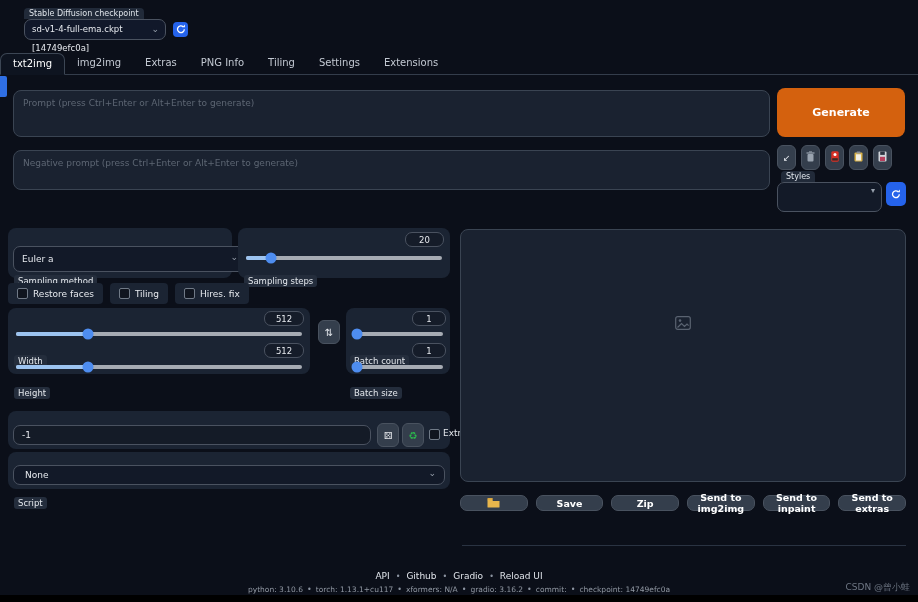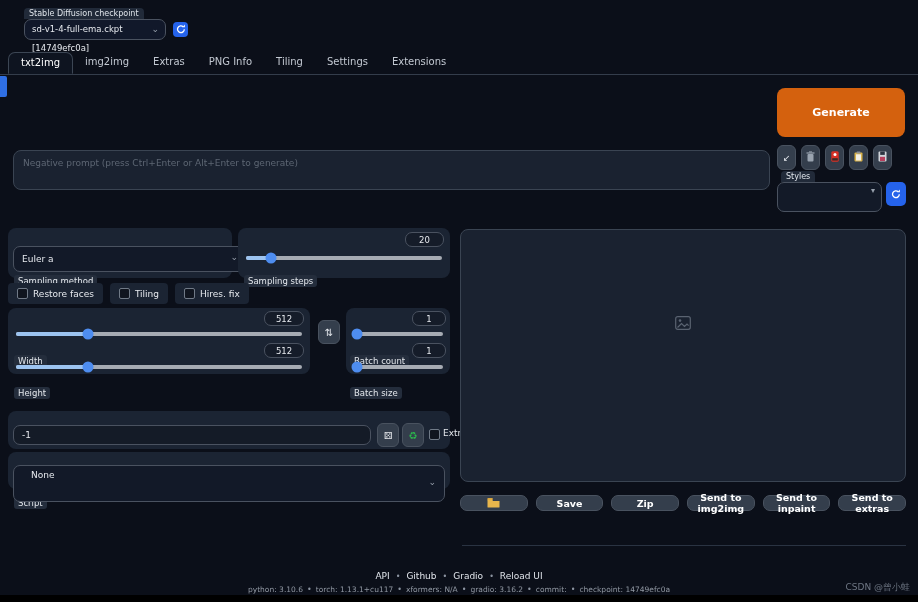--- a/index.html
+++ b/index.html
@@ -13,21 +13,21 @@
   .ckpt-dd { position:absolute; left:24px; top:19px; width:142px; height:21px;
     background:#11182a; border:1px solid #4a5260; border-radius:7px;
     font-size:8.5px; color:#e6e9ee; line-height:19px; padding:0 16px 0 7px; cursor:pointer; }
   .ckpt-dd .chev { position:absolute; right:6px; top:0; color:#97a0ac; font-size:9px; }
   .blue-btn { background:#2563eb; border:none; border-radius:4px; display:flex;
     align-items:center; justify-content:center; cursor:pointer; }
   .ckpt-refresh { position:absolute; left:173px; top:22px; width:15px; height:15px; }
 
   
   .tabs { position:absolute; left:0; top:52px; width:918px; height:23px;
-    border-bottom:1px solid #343d4b; display:flex; align-items:flex-start; padding-left:8px; }
+    border-bottom:1px solid #343d4b; display:flex; align-items:center; padding-left:0; }
   .tab { font-size:10px; color:#c3c9d2; padding:4px 12px 5px; cursor:pointer; white-space:nowrap; }
   .tab.sel { color:#ffffff; background:#0e1420; border:1px solid #3c4654; border-bottom:1px solid #0e1420;
     border-radius:7px 7px 0 0; margin-bottom:-1px; }
   .edge-marker { position:absolute; left:0; top:76px; width:7px; height:21px; background:#2f6fe4;
     border-radius:0 2px 2px 0; }
 
   
   textarea.prompt { position:absolute; left:13px; top:90px; width:757px; height:47px;
     background:#1a2230; border:1px solid #3a4452; border-radius:8px; resize:none;
     font-family:"DejaVu Sans", sans-serif; font-size:9px; color:#e6e9ee; padding:7px 9px; outline:none; }
@@ -122,20 +122,21 @@
     <div class="tab sel" data-name="tab-txt2img">txt2img</div>
     <div class="tab" data-name="tab-img2img">img2img</div>
     <div class="tab" data-name="tab-extras">Extras</div>
     <div class="tab" data-name="tab-png-info">PNG Info</div>
     <div class="tab" data-name="tab-train">Tiling</div>
     <div class="tab" data-name="tab-settings">Settings</div>
     <div class="tab" data-name="tab-extensions">Extensions</div>
   </div>
   <div class="edge-marker" data-name="edge-toolbar-marker"></div>
 
+  <textarea class="prompt" data-name="prompt-input" placeholder="Prompt (press Ctrl+Enter or Alt+Enter to generate)" style=""></textarea>
   <textarea class="prompt negative" data-name="negative-prompt-input" placeholder="Negative prompt (press Ctrl+Enter or Alt+Enter to generate)" style=""></textarea>
 
   <button class="generate-btn" data-name="generate-button">Generate</button>
   <div class="quick-row" data-name="quick-actions-row">
     <div class="quick-btn" data-name="read-generation-params-button">
       <span data-name="arrow-down-left-icon">↙</span>
     </div>
     <div class="quick-btn" data-name="clear-prompt-button">
       <span data-name="trash-icon">
         <svg width="9" height="11" viewBox="0 0 9 11">
@@ -263,21 +264,21 @@
       </div>
       <div class="small-btn" style="left:394px;top:12px;color:#2bb84c" data-name="reuse-seed-button">
         <span data-name="recycle-icon">♻</span>
       </div>
       <span class="cb" style="position:absolute;left:421px;top:18px" data-name="seed-extra-checkbox"></span>
       <span style="position:absolute;left:435px;top:17px;font-size:9px" data-name="seed-extra-label">Extra</span>
     </div>
 
     <div class="panel" style="left:0;top:224px;width:442px;height:37px" data-name="script-panel">
       <span class="chip" style="position:absolute;left:6px;top:1px" data-name="script-label">Script</span>
-      <div class="dd" style="left:5px;top:13px;width:432px;height:37px;line-height:19px;padding-left:17px" data-name="script-dropdown">
+      <div class="dd" style="left:5px;top:13px;width:432px;height:20px;line-height:19px;padding-left:11px" data-name="script-dropdown">
         <span data-name="script-value">None</span>
         <span class="chev" data-name="chevron-down-icon">⌄</span>
       </div>
     </div>
   </div>
 
   <div class="gallery" data-name="output-gallery">
     <span class="ph" data-name="image-placeholder-icon">
       <svg width="16" height="14" viewBox="0 0 16 14">
           <rect x="0.7" y="0.7" width="14.6" height="12.6" rx="2" fill="none" stroke="#5a6371" stroke-width="1.2"></rect>

